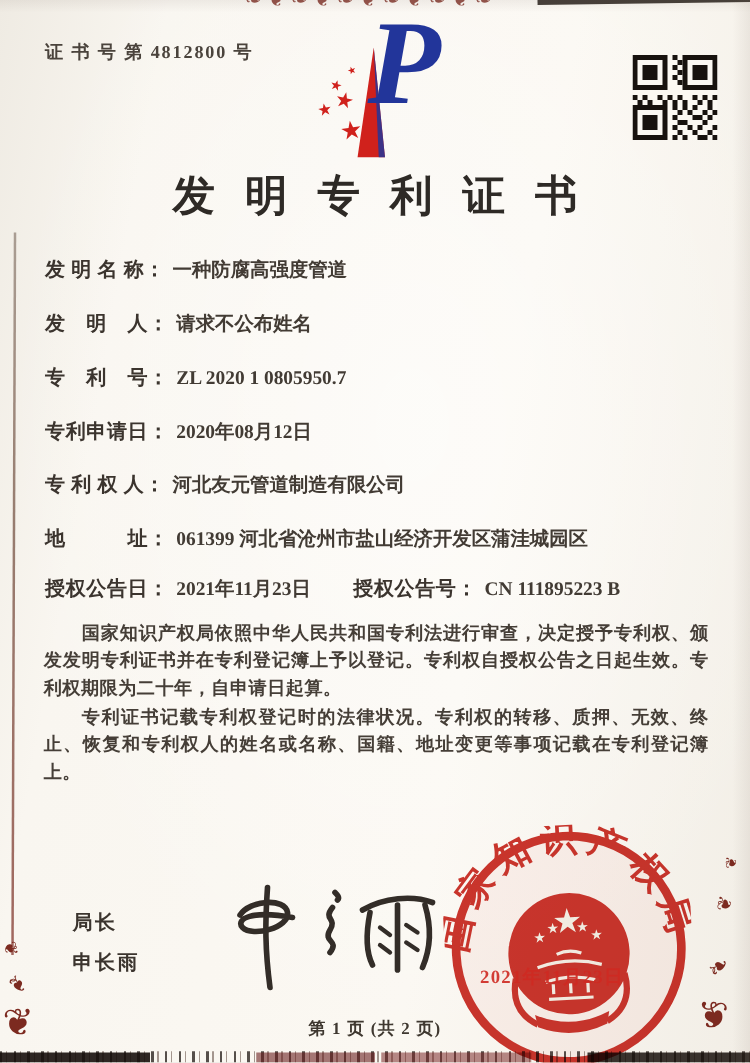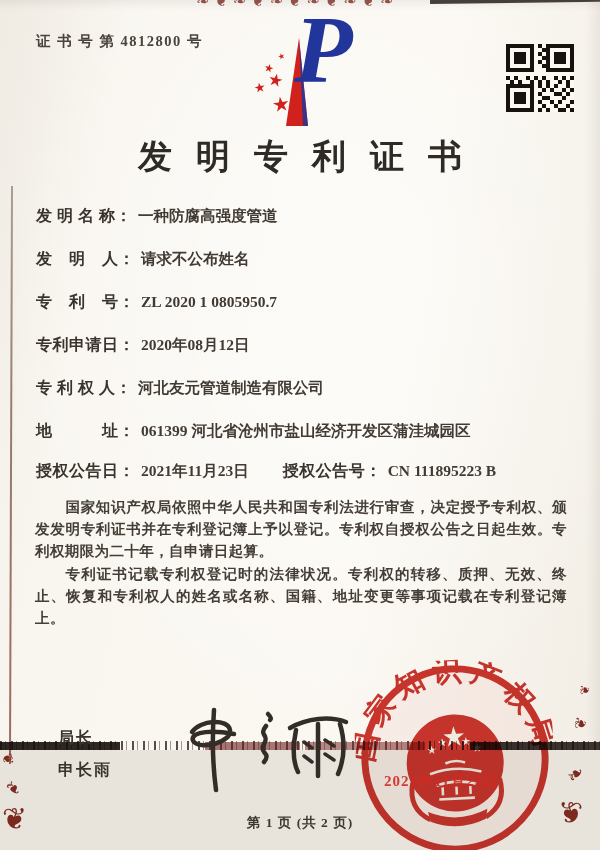--- a/index.html
+++ b/index.html
@@ -1,18 +1,18 @@
 <!DOCTYPE html>
 <html><head>
 <meta charset="utf-8">
 <style>
   html,body{margin:0;padding:0;}
   body{width:600px;height:850px;overflow:hidden;background:#e8e4dc;}
   .page{
-    position:relative;width:600px;height:750px;
+    position:relative;width:600px;height:850px;
     background:
       radial-gradient(ellipse at 55% 40%, rgba(255,255,255,.55), rgba(0,0,0,0) 70%),
       linear-gradient(100deg,#efebe3 0%,#f9f6f0 18%,#fbf8f2 62%,#f2eee6 100%);
     font-family:"Liberation Serif","DejaVu Serif",serif;
     color:#3b342e;
   }
   .page::after{content:"";position:absolute;inset:0;pointer-events:none;
     background:linear-gradient(to left, rgba(120,100,90,.10), rgba(0,0,0,0) 14px),
                linear-gradient(to bottom, rgba(90,70,60,.08), rgba(0,0,0,0) 10px);}
   

